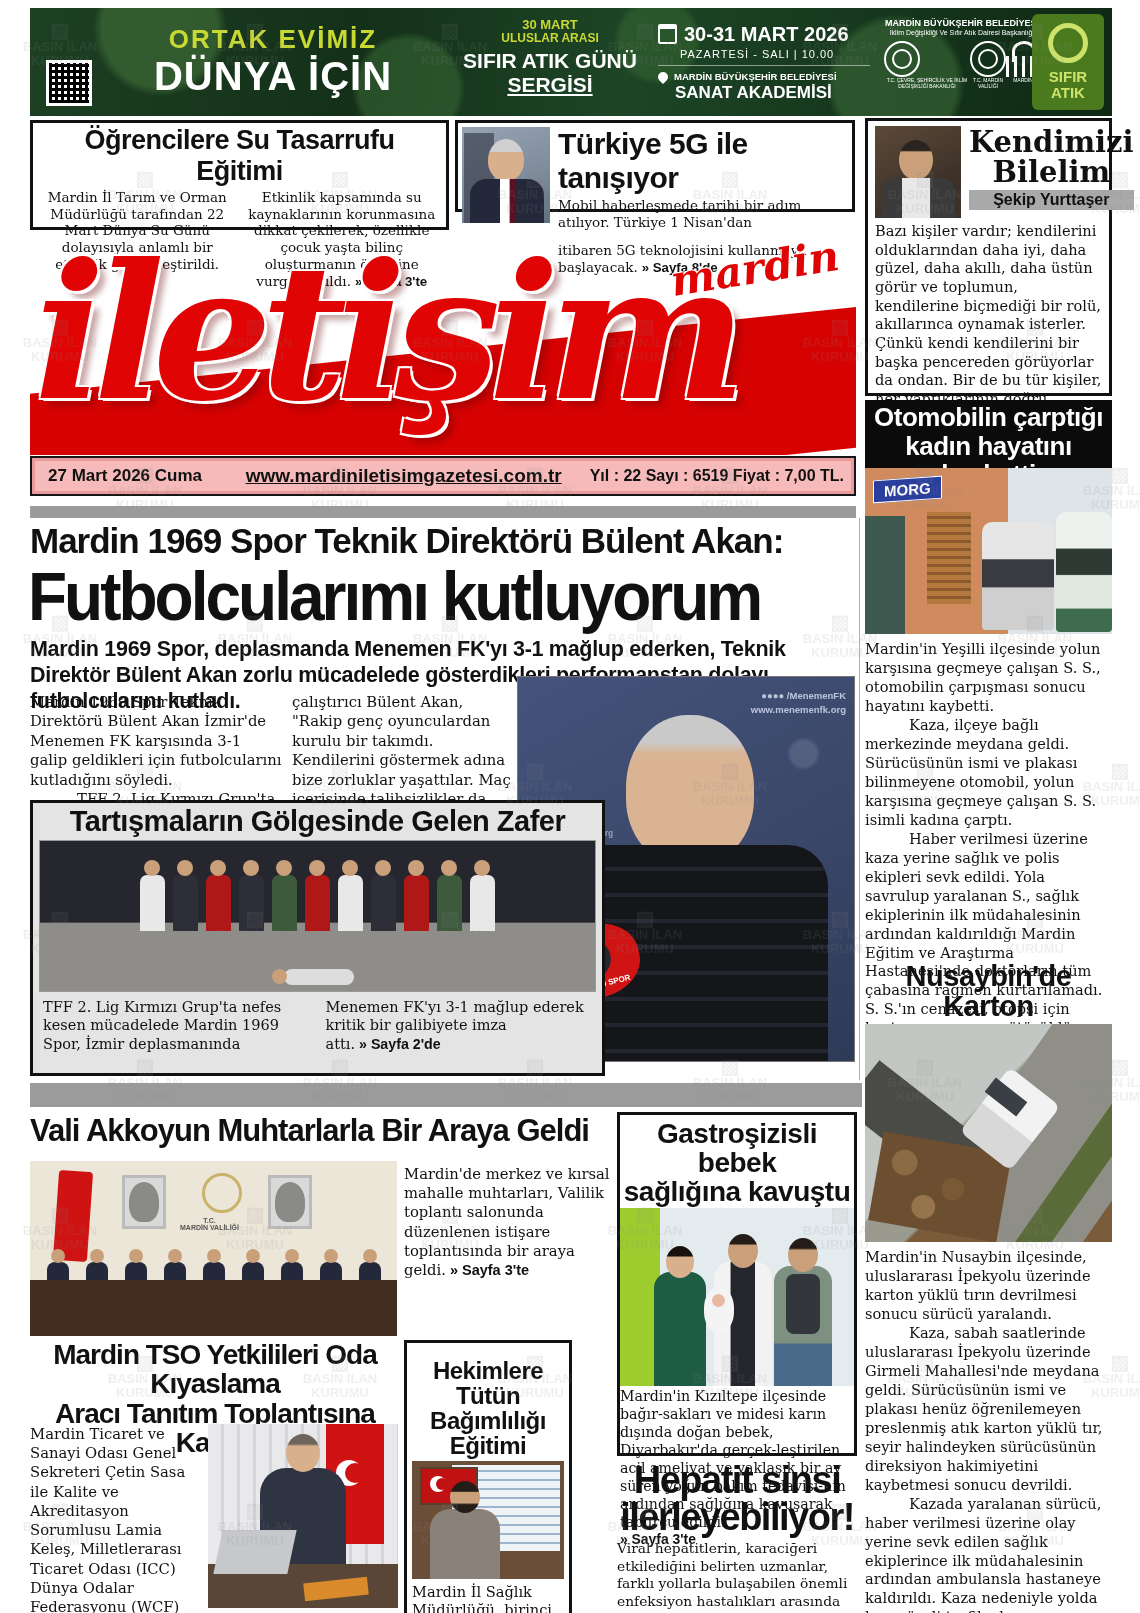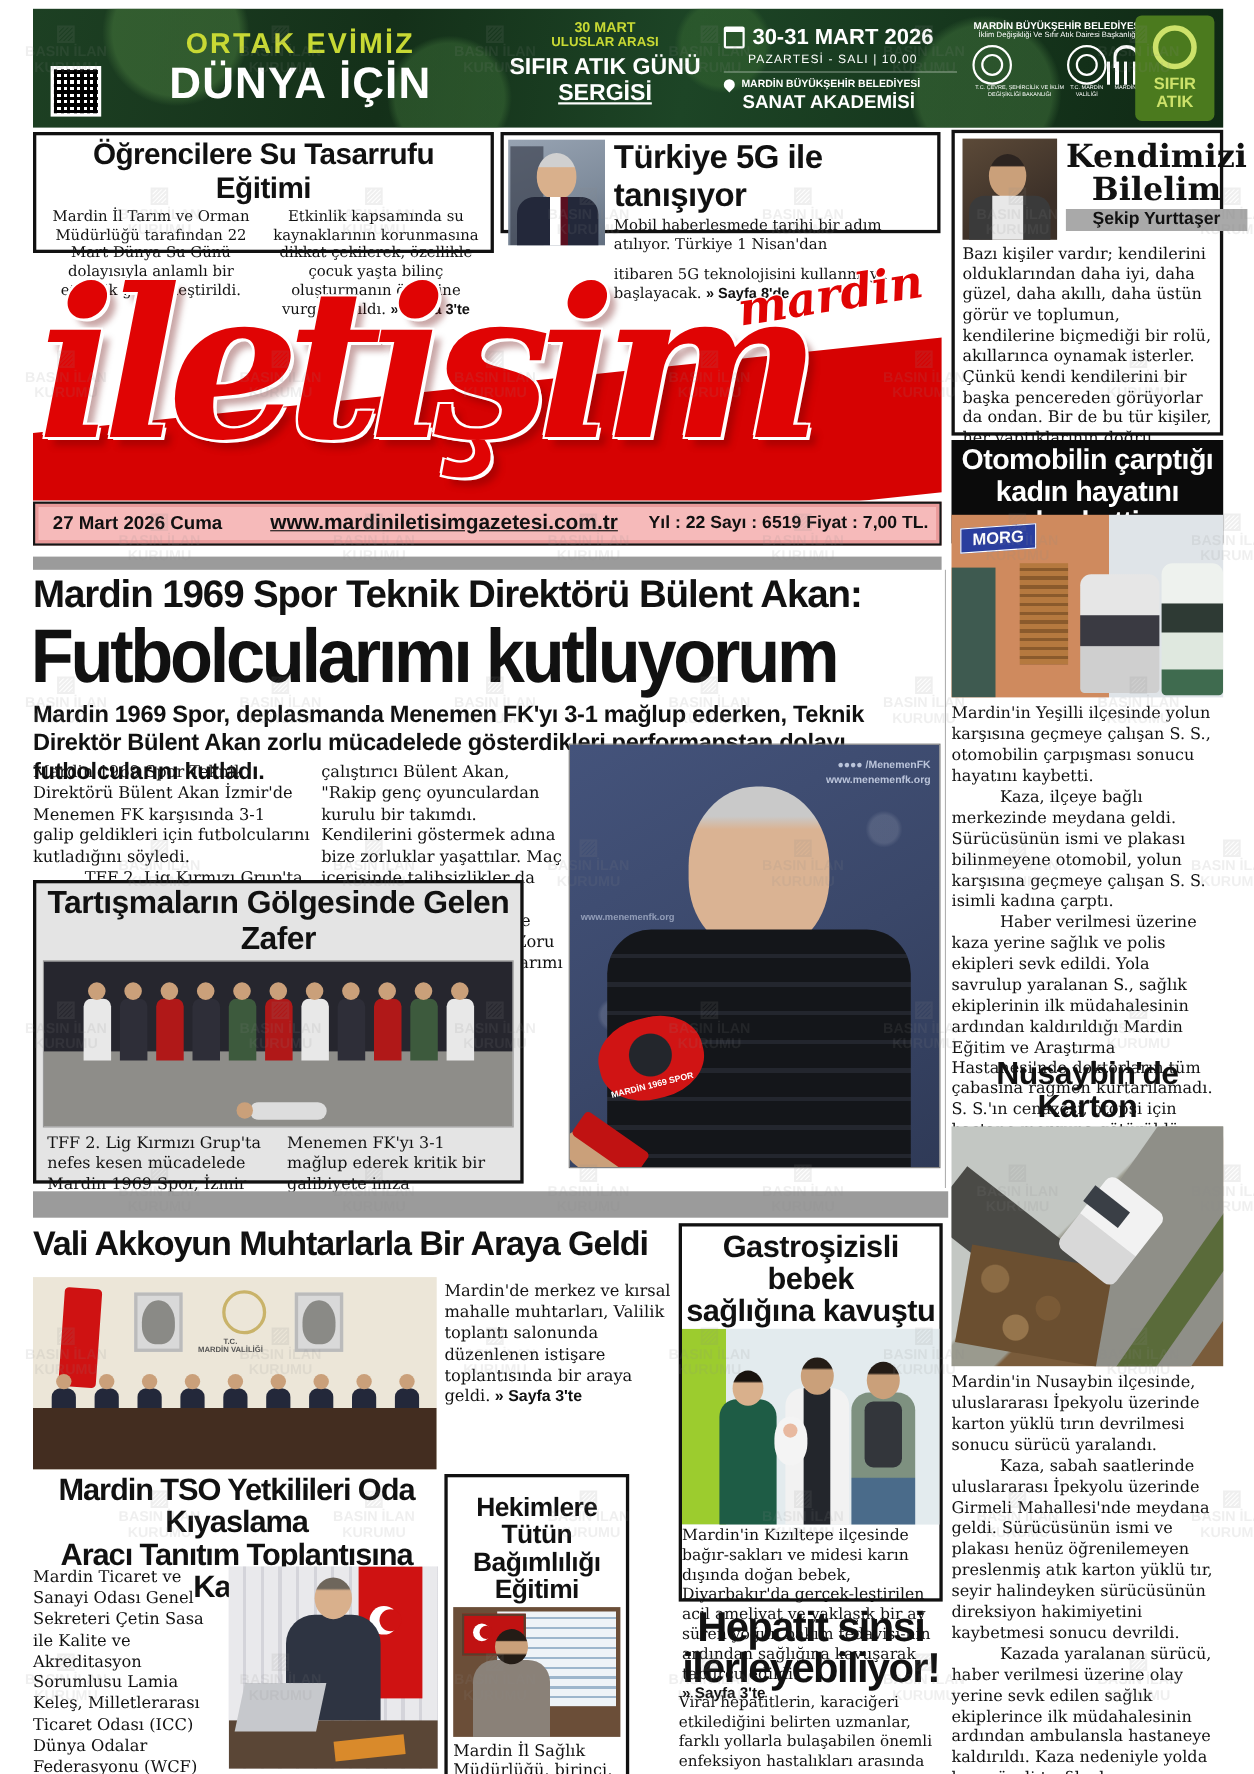--- a/index.html
+++ b/index.html
@@ -132,21 +132,21 @@
       background:repeating-linear-gradient(0deg,#14161a 0 22px,#23262e 22px 26px);}
   .mp-neck{position:absolute;left:142px;top:176px;width:60px;height:34px;background:#1a1a1a;border-radius:0 0 20px 20px;}
   .michead{position:absolute;left:26px;bottom:62px;width:96px;height:74px;border-radius:46%;
       transform:rotate(-14deg);
       background:radial-gradient(circle at 50% 46%,#23262c 0 19px,#d01414 20px);}
   .miclabel{position:absolute;left:30px;bottom:70px;width:90px;color:#fff;font-size:8px;font-weight:700;text-align:center;
       transform:rotate(-14deg);}
   .micbody{position:absolute;left:2px;bottom:8px;width:70px;height:26px;background:#c01212;transform:rotate(35deg);border-radius:4px;}
   .michand{position:absolute;left:-6px;bottom:-6px;width:60px;height:40px;background:#caa07a;border-radius:50%;transform:rotate(20deg);}
 
-  .insetbox{left:30px;top:800px;width:446px;height:276px;background:#e4e4e4;border:3px solid #111;box-sizing:border-box;}
+  .insetbox{left:30px;top:800px;width:575px;height:276px;background:#e4e4e4;border:3px solid #111;box-sizing:border-box;}
   .insetbox h3{margin:2px 0 2px;text-align:center;font-size:29px;font-weight:700;letter-spacing:-0.5px;}
   .teamphoto{position:relative;margin:0 6px;height:150px;overflow:hidden;border:1px solid #999;
       background:linear-gradient(#26262e 0 54%,#8e8d89 55% 100%);}
   .teamrow{position:absolute;left:0;right:0;top:34px;display:flex;justify-content:center;}
   .fig{display:inline-block;width:25px;height:56px;margin:0 4px;border-radius:7px 7px 0 0;background:#e8e8e8;position:relative;}
   .fig::before{content:"";position:absolute;top:-15px;left:4px;width:16px;height:16px;border-radius:50%;background:#caa07a;}
   .fig:nth-child(2n){background:#2e2e38;}
   .fig:nth-child(3n){background:#b01818;}
   .fig:nth-child(5n){background:#3d5a3d;}
   .floorfig{position:absolute;left:44%;bottom:6px;width:70px;height:16px;background:#ddd;border-radius:8px;}

